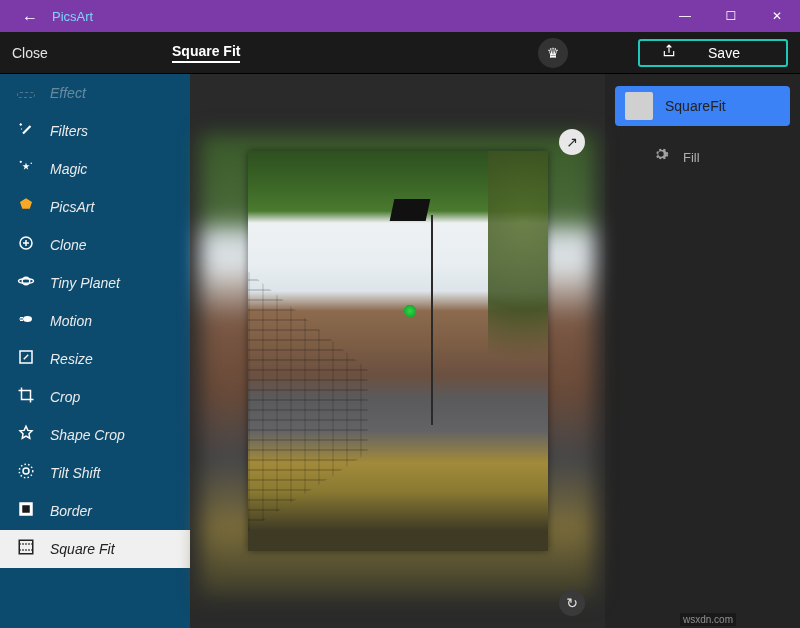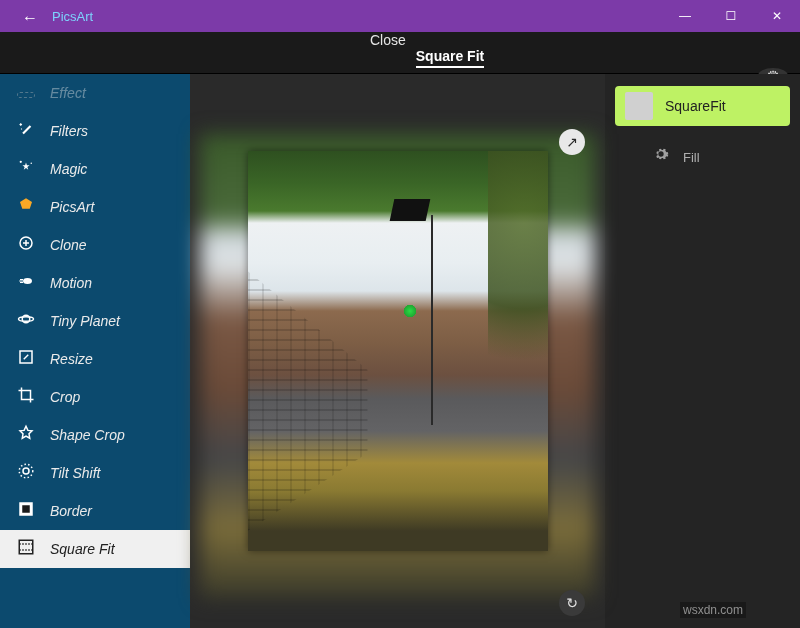--- a/index.html
+++ b/index.html
@@ -45,21 +45,20 @@
     }
     .titlebar .win-close { font-size: 14px; }
 
     .topbar {
       height: 42px;
       background: #1a1a1a;
       display: flex;
       align-items: center;
       padding: 0 12px;
       border-bottom: 1px solid #000;
-      flex-direction: column;
     }
     .close-btn {
       font-size: 14px;
       color: #e5e5e5;
       cursor: pointer;
       width: 60px;
     }
     .breadcrumb {
       font-size: 14px;
       font-weight: 600;
@@ -207,21 +206,21 @@
     .rotate-btn { bottom: 12px; right: 20px; background: #3a3a3a; color: #e0e0e0; }
 
     
     .right-panel {
       width: 195px;
       background: #242424;
       padding: 12px 10px;
     }
     .layer-card {
       height: 40px;
-      background: #bef264;
+      background: #3b82f6;
       border-radius: 4px;
       display: flex;
       align-items: center;
       padding: 0 10px;
       gap: 12px;
       color: #222;
       font-size: 14px;
       cursor: pointer;
     }
     .layer-thumb {
@@ -235,23 +234,23 @@
       align-items: flex-end;
       padding-left: 38px;
       gap: 14px;
       color: #aeaeae;
       font-size: 13px;
       cursor: pointer;
     }
 
     .watermark {
       position: absolute;
-      bottom: 10px;
+      bottom: 2px;
       left: 680px;
-      font-size: 12px;
+      font-size: 10px;
       color: rgba(220,220,220,0.6);
       background: rgba(0,0,0,0.3);
       padding: 1px 3px;
     }
   </style>
 </head>
 <body>
 
 <div class="titlebar">
   <div class="back">←</div>
@@ -316,35 +315,35 @@
       <span class="icon">
         <svg width="18" height="18" viewBox="0 0 24 24" fill="none" stroke="#fff" stroke-width="2">
             <circle cx="12" cy="12" r="8"></circle>
             <path d="M12 8v8M8 12h8"></path>
           </svg>
       </span>
       <span>Clone</span>
     </div>
     <div class="sidebar-item">
       <span class="icon">
+        <svg width="18" height="18" viewBox="0 0 24 24" fill="none" stroke="#fff" stroke-width="2">
+            <circle cx="12" cy="12" r="5"></circle>
+            <ellipse cx="12" cy="12" rx="10" ry="3"></ellipse>
+          </svg>
+      </span>
+      <span>Tiny Planet</span>
+    </div>
+    <div class="sidebar-item">
+      <span class="icon">
         <svg width="18" height="18" viewBox="0 0 24 24" fill="#fff">
             <ellipse cx="14" cy="12" rx="6" ry="4"></ellipse>
             <path d="M4 10h4M3 12h5M4 14h4" stroke="#fff" stroke-width="1.5"></path>
           </svg>
       </span>
       <span>Motion</span>
-    </div>
-    <div class="sidebar-item">
-      <span class="icon">
-        <svg width="18" height="18" viewBox="0 0 24 24" fill="none" stroke="#fff" stroke-width="2">
-            <circle cx="12" cy="12" r="5"></circle>
-            <ellipse cx="12" cy="12" rx="10" ry="3"></ellipse>
-          </svg>
-      </span>
-      <span>Tiny Planet</span>
     </div>
     <div class="sidebar-item">
       <span class="icon">
         <svg width="18" height="18" viewBox="0 0 24 24" fill="none" stroke="#fff" stroke-width="2">
             <rect x="4" y="4" width="16" height="16"></rect>
             <path d="M9 15l6-6M9 9h0M15 15h0"></path>
           </svg>
       </span>
       <span>Resize</span>
     </div>

